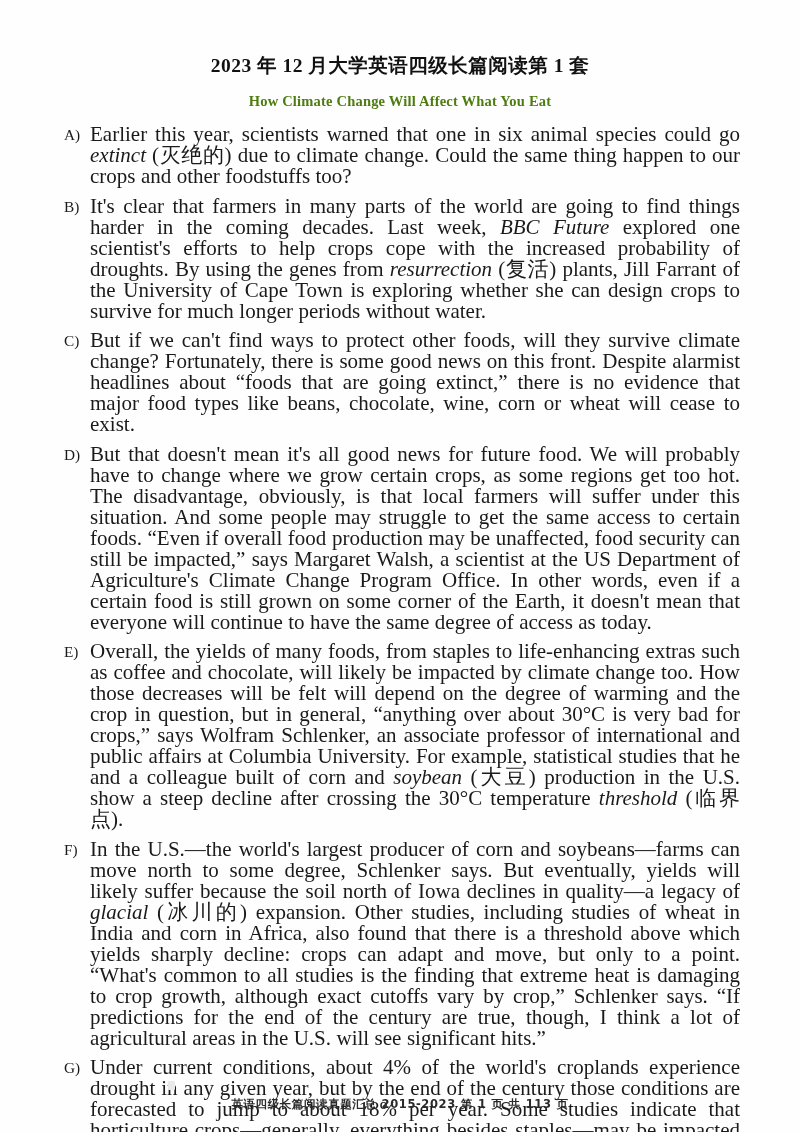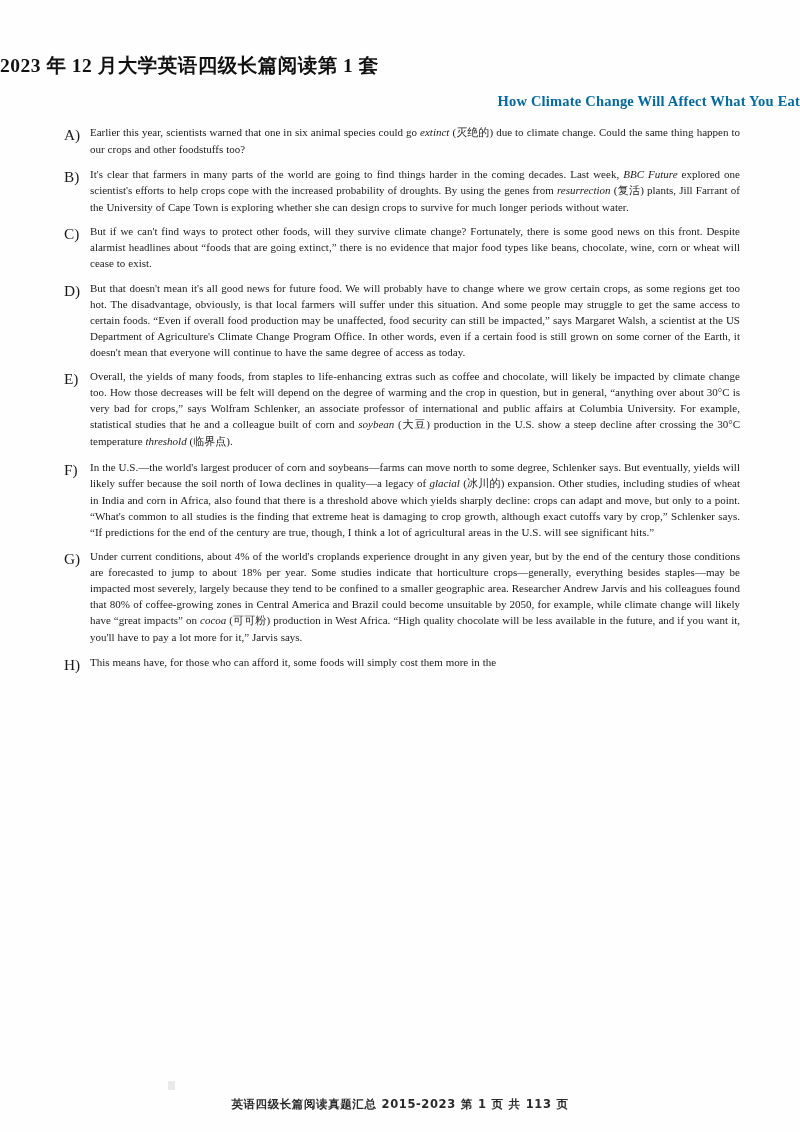--- a/index.html
+++ b/index.html
@@ -15,37 +15,37 @@
     color: #1a1a1a;
     overflow: hidden;
   }
   .page {
     position: absolute;
     inset: 0;
     background: #fefefe;
     padding: 0;
   }
   .doc-title {
-    text-align: left;
+    text-align: center;
     font-size: 19.5px;
     font-weight: 700;
     letter-spacing: 0.5px;
     margin: 0;
     padding-top: 52px;
     color: #111;
     font-family: "Liberation Serif", "DejaVu Serif", serif;
   }
   .doc-subtitle {
-    text-align: right;
+    text-align: center;
     font-size: 14.5px;
     font-weight: 700;
     margin: 0;
     padding-top: 14px;
     padding-bottom: 4px;
-    color: #0369a1;
+    color: #4d7c0f;
     letter-spacing: 0.2px;
   }
   .body-block {
     margin: 0 auto;
     width: 680px;
     padding-top: 10px;
   }
   .para {
     display: flex;
     align-items: flex-start;
@@ -55,22 +55,22 @@
     width: 30px;
     flex: 0 0 30px;
     font-size: 15.3px;
     line-height: 21.2px;
     text-align: left;
     padding-left: 4px;
     box-sizing: border-box;
   }
   .para-text {
     flex: 1 1 auto;
-    font-size: 11px;
-    line-height: 16px;
+    font-size: 21px;
+    line-height: 21px;
     text-align: justify;
     text-justify: inter-word;
     hyphens: none;
     word-spacing: 0.2px;
   }
   .para-text i, .para-text em { font-style: italic; }
   .zh { font-family: "DejaVu Serif", "Liberation Serif", serif; font-style: normal; }
   .footer {
     position: absolute;
     left: 0;

